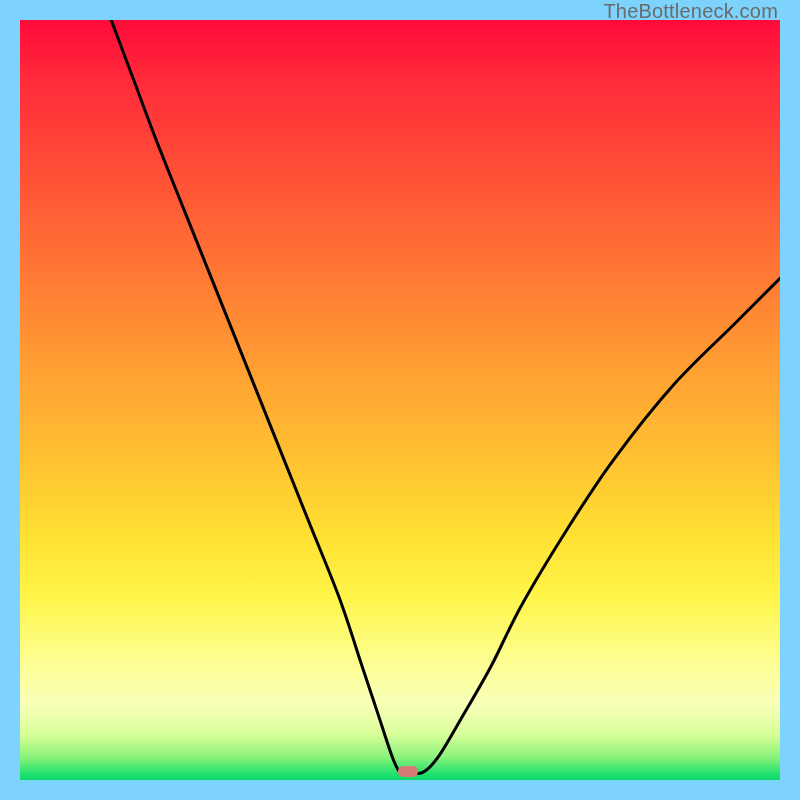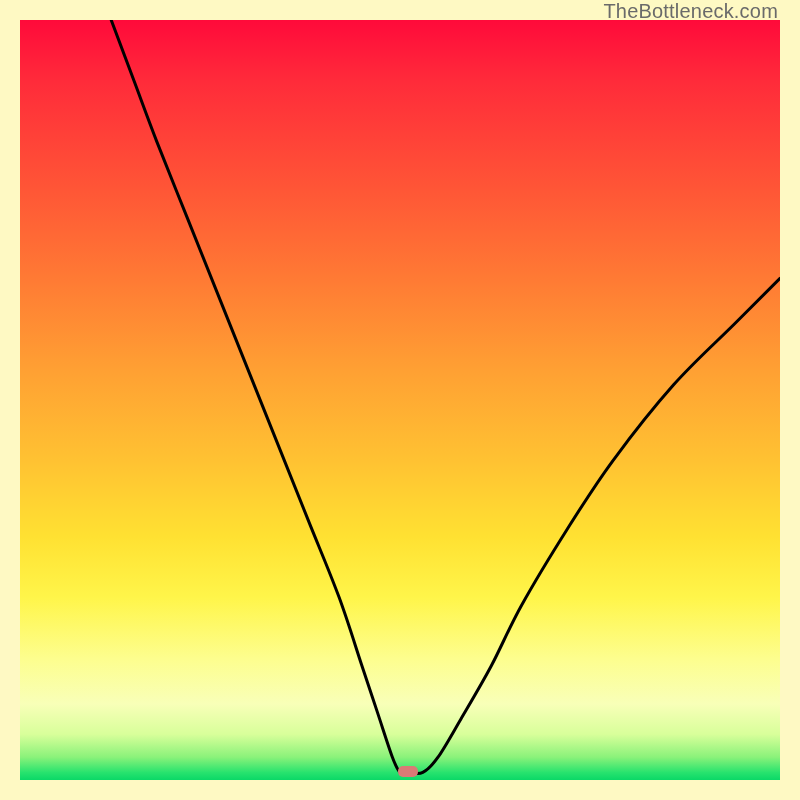--- a/index.html
+++ b/index.html
@@ -8,21 +8,21 @@
     width: 800px;
     height: 800px;
     background: #000;
     overflow: hidden;
     font-family: Arial, Helvetica, sans-serif;
   }
   .frame {
     position: relative;
     width: 800px;
     height: 800px;
-    background: #fef9c3;
+    background: #7dd3fc;
   }
   .plot-area {
     position: absolute;
     left: 20px;
     top: 20px;
     width: 760px;
     height: 760px;
     
     background: linear-gradient(to bottom,
       #ff0a3a 0%,

